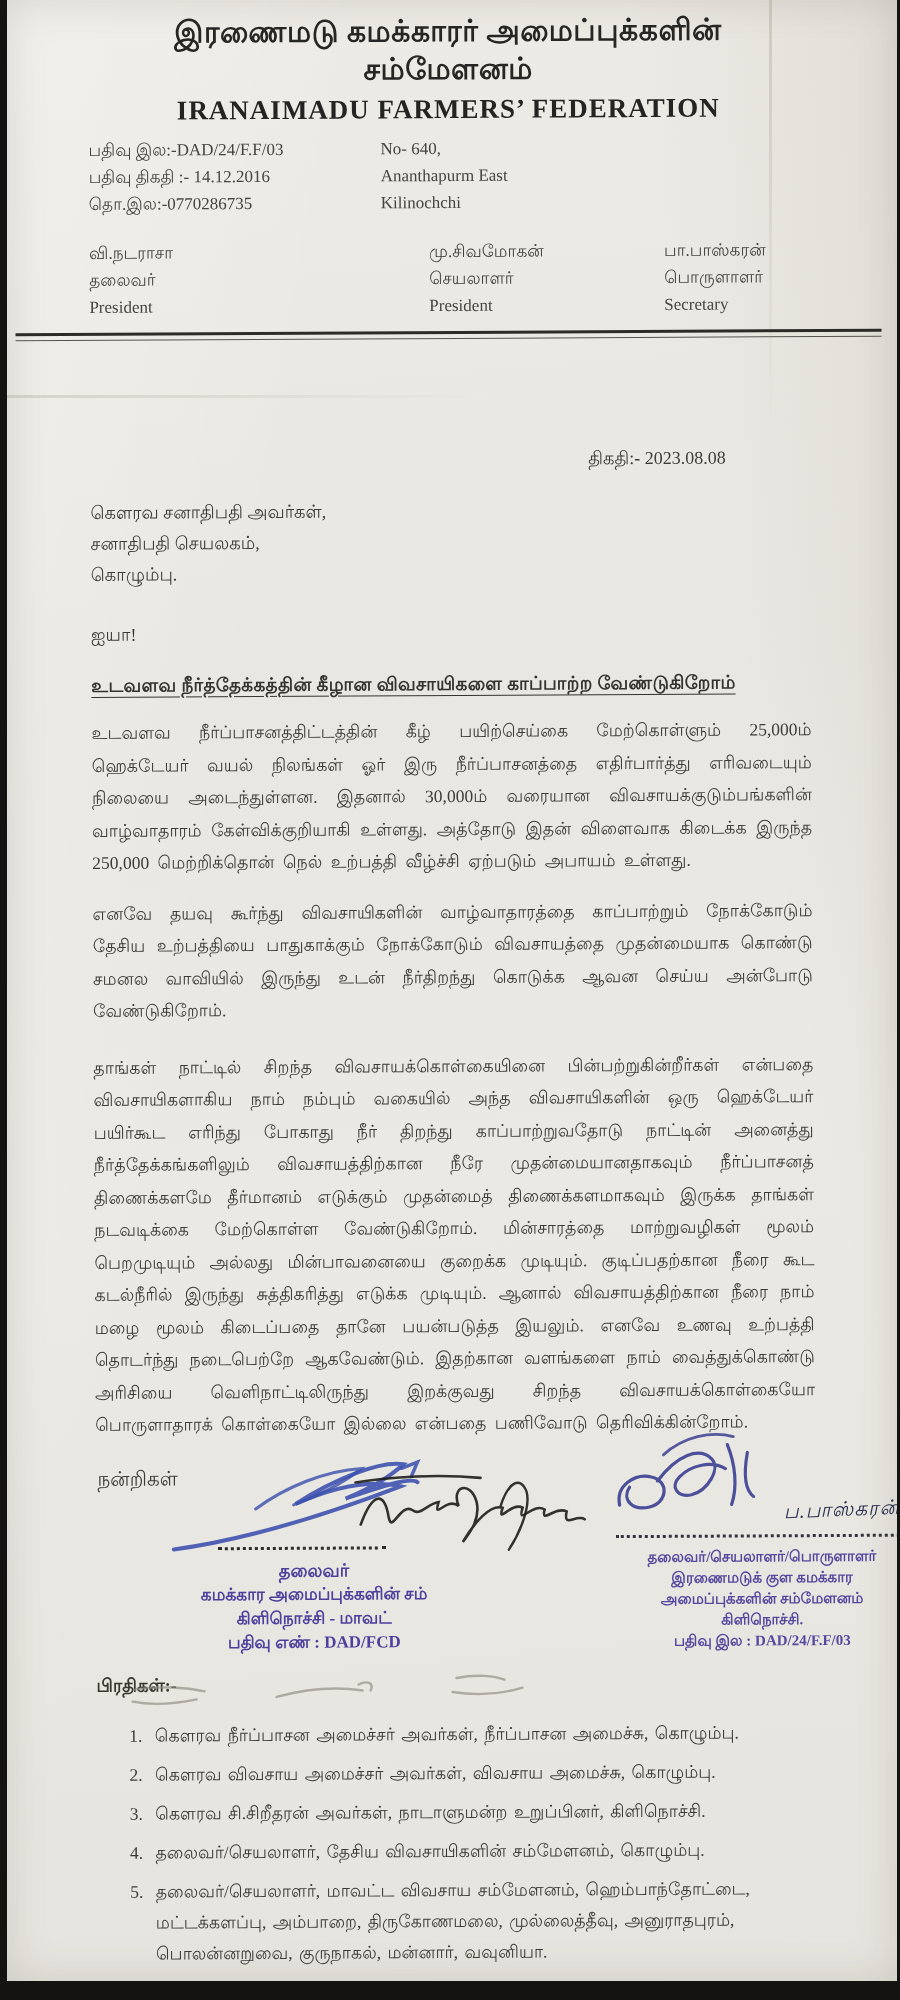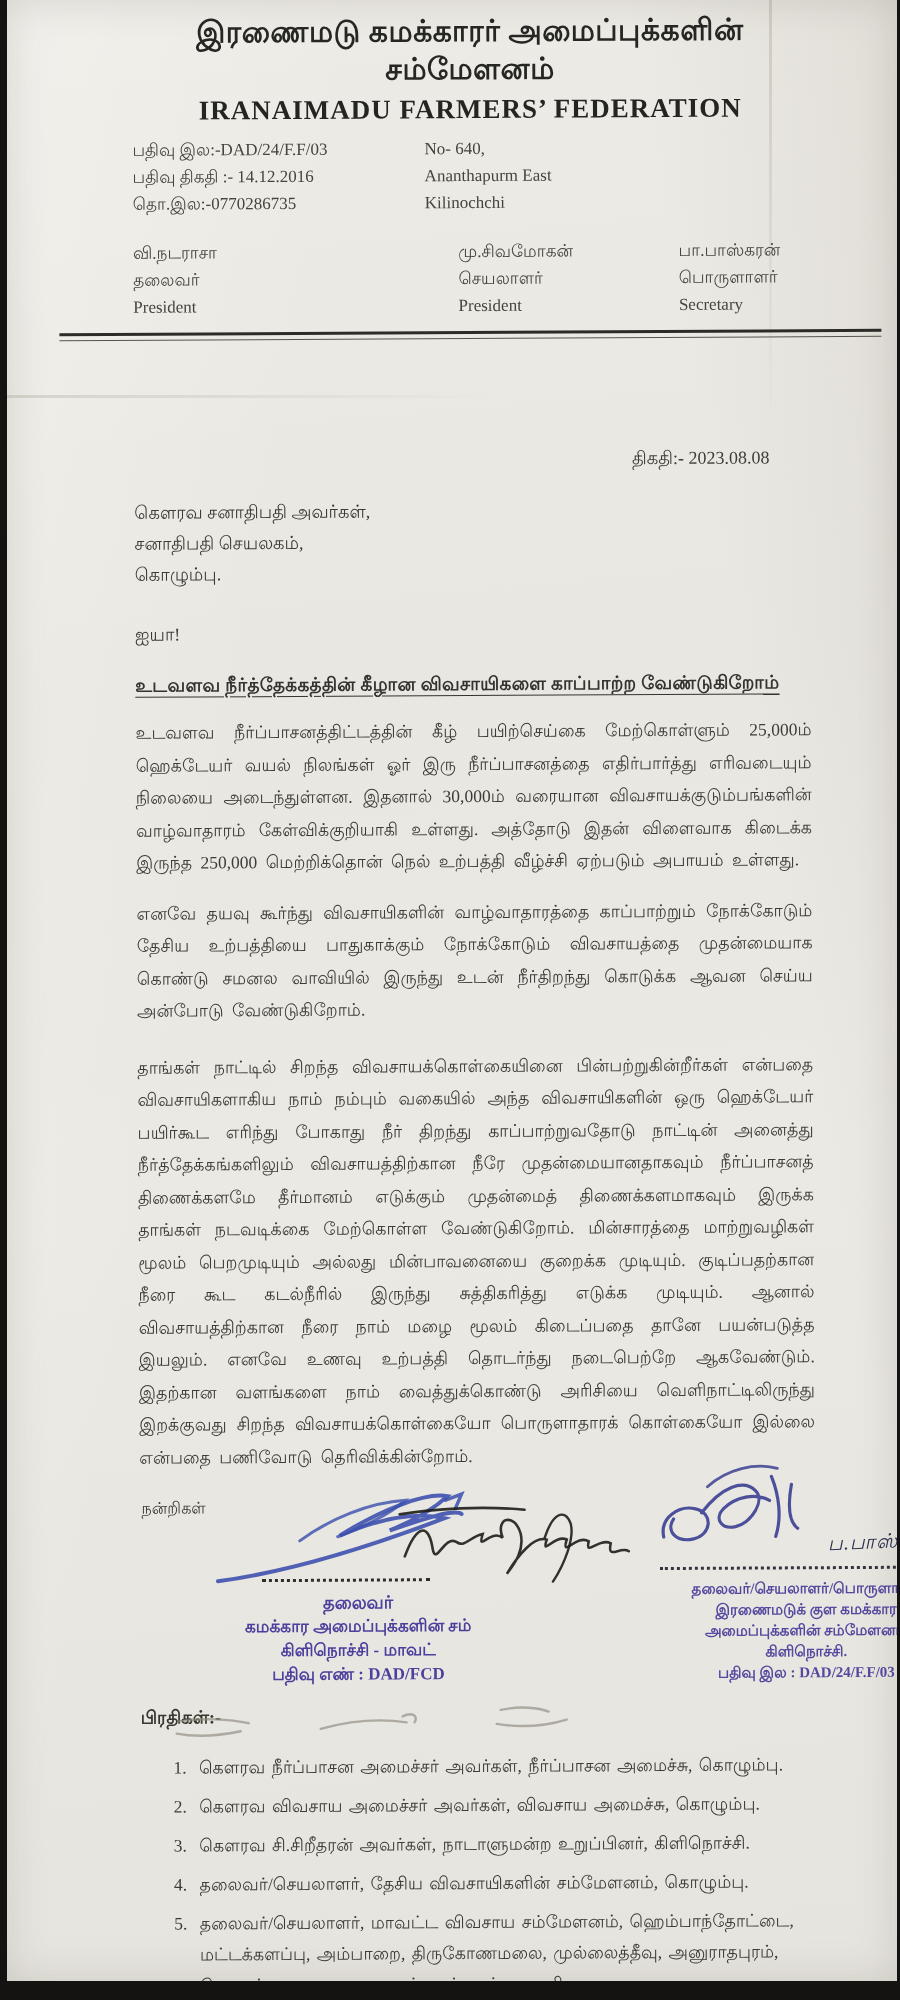--- a/index.html
+++ b/index.html
@@ -11,21 +11,20 @@
   }
   .scan-frame{position:relative;width:900px;height:2000px;background:#141311;}
   .paper{
     position:absolute;left:7px;top:0;right:3px;bottom:19px;
     background:
       linear-gradient(100deg, rgba(255,255,255,.25) 0%, rgba(255,255,255,0) 30%),
       linear-gradient(260deg, rgba(120,115,100,.10) 0%, rgba(0,0,0,0) 22%),
       linear-gradient(175deg,#edebe5 0%, #e9e7e1 35%, #ebe9e3 60%, #e6e4de 100%);
     box-shadow:inset 0 0 40px rgba(90,85,70,.18);
     overflow:hidden;
-    padding-left:44px;
   }
   .crease1{position:absolute;left:0;top:395px;width:100%;height:3px;
     background:linear-gradient(90deg,rgba(140,132,115,.25),rgba(140,132,115,0) 55%);}
   .crease2{position:absolute;left:762px;top:0;width:3px;height:430px;
     background:linear-gradient(180deg,rgba(140,132,115,.28),rgba(140,132,115,0));}
   .content{
     position:relative;
     padding:14px 84px 0 86px;
     transform:rotate(-0.3deg);
     color:#3b3b39;
@@ -45,21 +44,21 @@
     border-top:3px solid #2c2b28;border-bottom:1px solid #55534d;}
   .date-line{margin-top:110px;margin-left:498px;font-size:18px;color:#3e3d39;}
   .recipient{margin-top:24px;font-size:18px;line-height:31px;color:#3c3b37;}
   .salutation{margin-top:34px;font-size:18px;color:#3c3b37;}
   .subject{margin-top:28px;font-size:18.5px;font-weight:bold;color:#343330;
     text-decoration:underline;text-underline-offset:5px;letter-spacing:.3px;}
   .para{margin-top:18px;font-size:17.5px;line-height:32.5px;text-align:justify;
     color:#3c3b37;word-spacing:4px;}
   .para.p3{margin-top:24px;}
   .sig-zone{position:relative;height:212px;margin-top:16px;}
-  .closing{position:absolute;left:2px;top:10px;font-size:16px;color:#3c3b37;}
+  .closing{position:absolute;left:2px;top:10px;font-size:20px;color:#3c3b37;}
   .sig-svg{position:absolute;}
   .dotline-left{position:absolute;left:122px;top:90px;width:168px;border-bottom:3px dotted #2e2d2a;}
   .dotline-right{position:absolute;left:520px;top:80px;width:296px;border-bottom:3px dotted #35343e;}
   .stamp{position:absolute;text-align:center;color:#4c3f9d;font-weight:bold;}
   .stamp-left{left:48px;top:102px;width:340px;font-size:17px;line-height:24px;}
   .stamp-left .l1{font-size:18px;}
   .stamp-right{left:498px;top:92px;width:336px;font-size:15px;line-height:21px;color:#55489f;}
   .hand-name{position:absolute;left:688px;top:44px;font-size:20px;color:#2b3050;
     font-style:italic;transform:rotate(-2deg);letter-spacing:1px;white-space:nowrap;}
   .copies{position:relative;margin-top:6px;}

